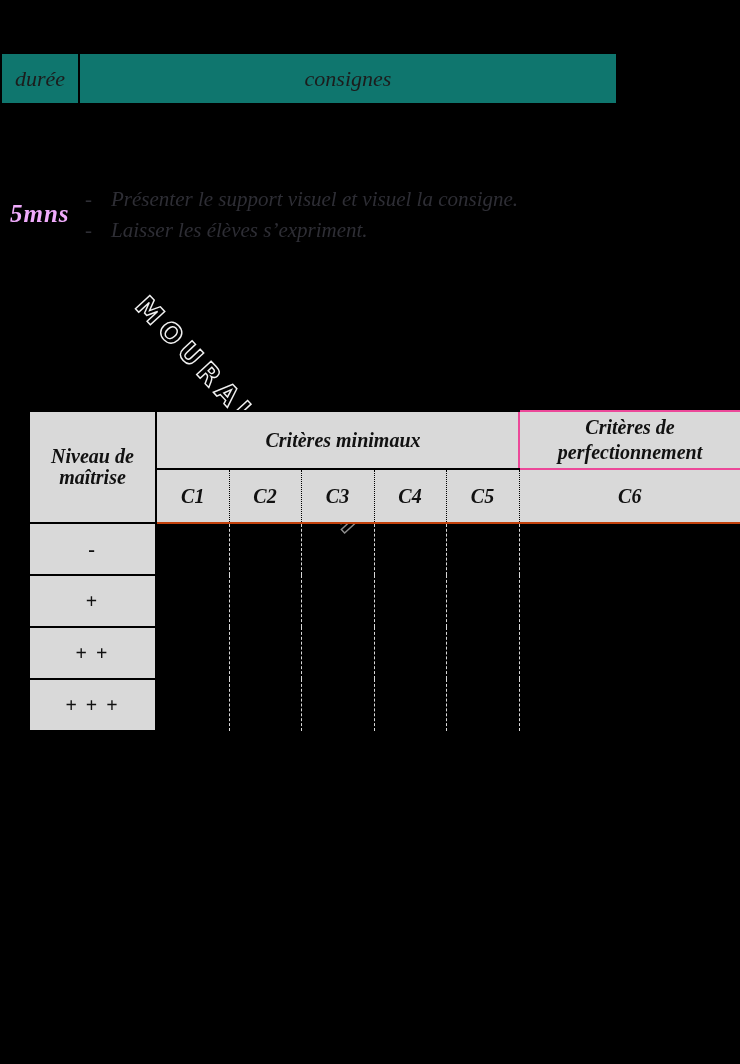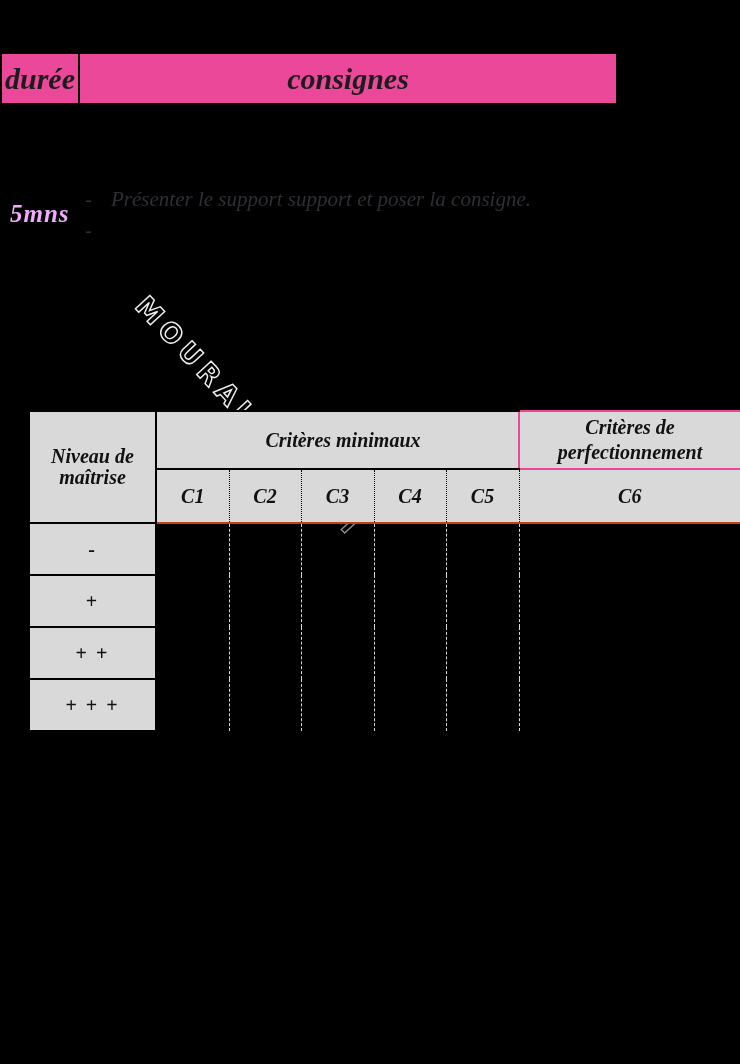--- a/index.html
+++ b/index.html
@@ -10,25 +10,25 @@
     overflow:hidden;
     font-family:"Liberation Serif", serif;
   }
 
   
   .header-bar {
     position:absolute; left:0; top:52px; width:740px; height:53px;
     display:flex;
   }
   .hcell {
-    background:#ec4899;
+    background:#0f766e;
     border:2px solid #000;
     box-sizing:border-box;
     display:flex; align-items:center; justify-content:center;
-    font-weight:bold; font-style:italic; font-size:30px; color:#1c1c1c;
+    font-weight:normal; font-style:italic; font-size:22px; color:#1c1c1c;
   }
   .hcell + .hcell { margin-left:-2px; }
   .hcell.duree { width:80px; }
   .hcell.consignes { width:540px; }
   .hcell.remarques { flex:1; }
 
   
   .duration {
     position:absolute; left:10px; top:200px;
     font-weight:bold; font-style:italic; font-size:25px;
@@ -102,24 +102,25 @@
 <div class="header-bar">
   <div class="hcell duree">durée</div>
   <div class="hcell consignes">consignes</div>
 </div>
 
 <div class="duration">5mns</div>
 
 <div class="instructions">
   <div class="instr-line">
     <span class="instr-dash">-</span>
-    <span>Présenter le support support et poser la consigne.</span>
+    <span>Présenter le support visuel et visuel la consigne.</span>
   </div>
   <div class="instr-line">
     <span class="instr-dash">-</span>
+    <span>Laisser les élèves s’expriment.</span>
   </div>
 </div>
 
 <div class="watermark">
   <span class="wm-main">MOURAJAA</span><span class="wm-tail">.COM</span>
 </div>
 
 <table class="criteria">
   <colgroup>
     <col style="width:127px">

